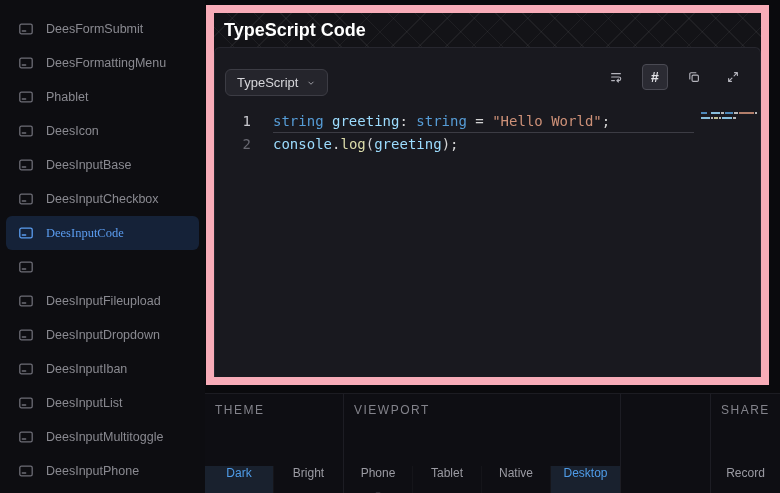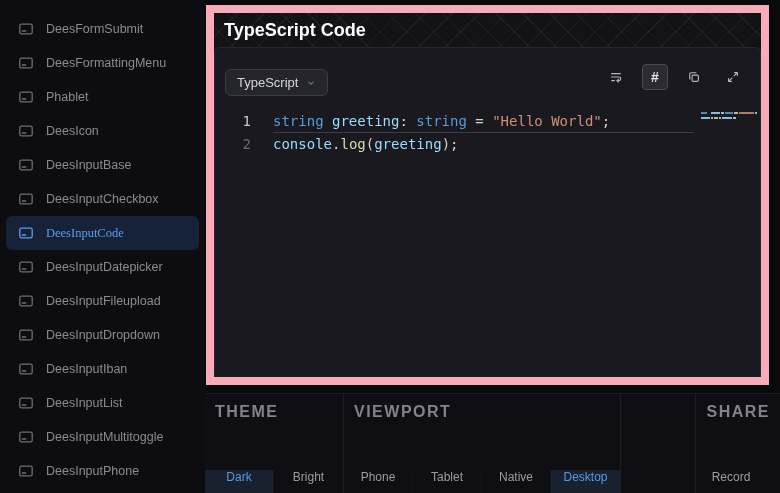--- a/index.html
+++ b/index.html
@@ -85,21 +85,21 @@
   .mm-pln{background:var(--c-plain,#d4d4d4);}
   .mm-sp{background:transparent;}
 
   
   .bottombar{
     flex:1;margin-top:8px;background:#0e0e13;border-top:1px solid #1c1c22;
     display:flex;min-height:0;overflow:hidden;
   }
   .bb-section{display:flex;flex-direction:column;border-right:1px solid #1d1d24;}
   .bb-section.share{margin-left:auto;border-right:none;border-left:1px solid #1d1d24;}
-  .bb-header{font-size:16px;letter-spacing:1.5px;color:#83838b;padding:9px 10px 5px;flex:none;font-weight:bold;}
+  .bb-header{font-size:12px;letter-spacing:1.5px;color:#83838b;padding:9px 10px 5px;flex:none;}
   .bb-buttons{display:flex;flex:1;}
   .bb-btn{
     width:69px;box-sizing:border-box;border-right:1px solid #15151a;cursor:pointer;
     display:flex;flex-direction:column;align-items:center;justify-content:space-between;gap:10px;
     color:#9b9ba3;font-size:12px;margin-top:44px;
   }
   .bb-btn:last-child{border-right:none;}
   .bb-btn .bb-icon{height:17px;display:flex;align-items:center;color:#8e8e96;}
   .bb-btn .bb-icon .ico{width:16px;height:16px;display:flex;}
   .bb-btn.selected{
@@ -177,21 +177,20 @@
         </span>
         <span>DeesInputCode</span>
       </div>
       <div class="side-item">
         <span class="ico">
           <svg viewBox="0 0 16 16" fill="none" stroke="currentColor" stroke-width="1.3" stroke-linecap="round" stroke-linejoin="round">
             <rect x="1.8" y="3.2" width="12.4" height="9.6" rx="1.6"></rect>
             <path d="M4.3 10h3.4"></path>
           </svg>
         </span>
-        <span>DeesInputDatepicker</span>
       </div>
       <div class="side-item">
         <span class="ico">
           <svg viewBox="0 0 16 16" fill="none" stroke="currentColor" stroke-width="1.3" stroke-linecap="round" stroke-linejoin="round">
             <rect x="1.8" y="3.2" width="12.4" height="9.6" rx="1.6"></rect>
             <path d="M4.3 10h3.4"></path>
           </svg>
         </span>
         <span>DeesInputFileupload</span>
       </div>

